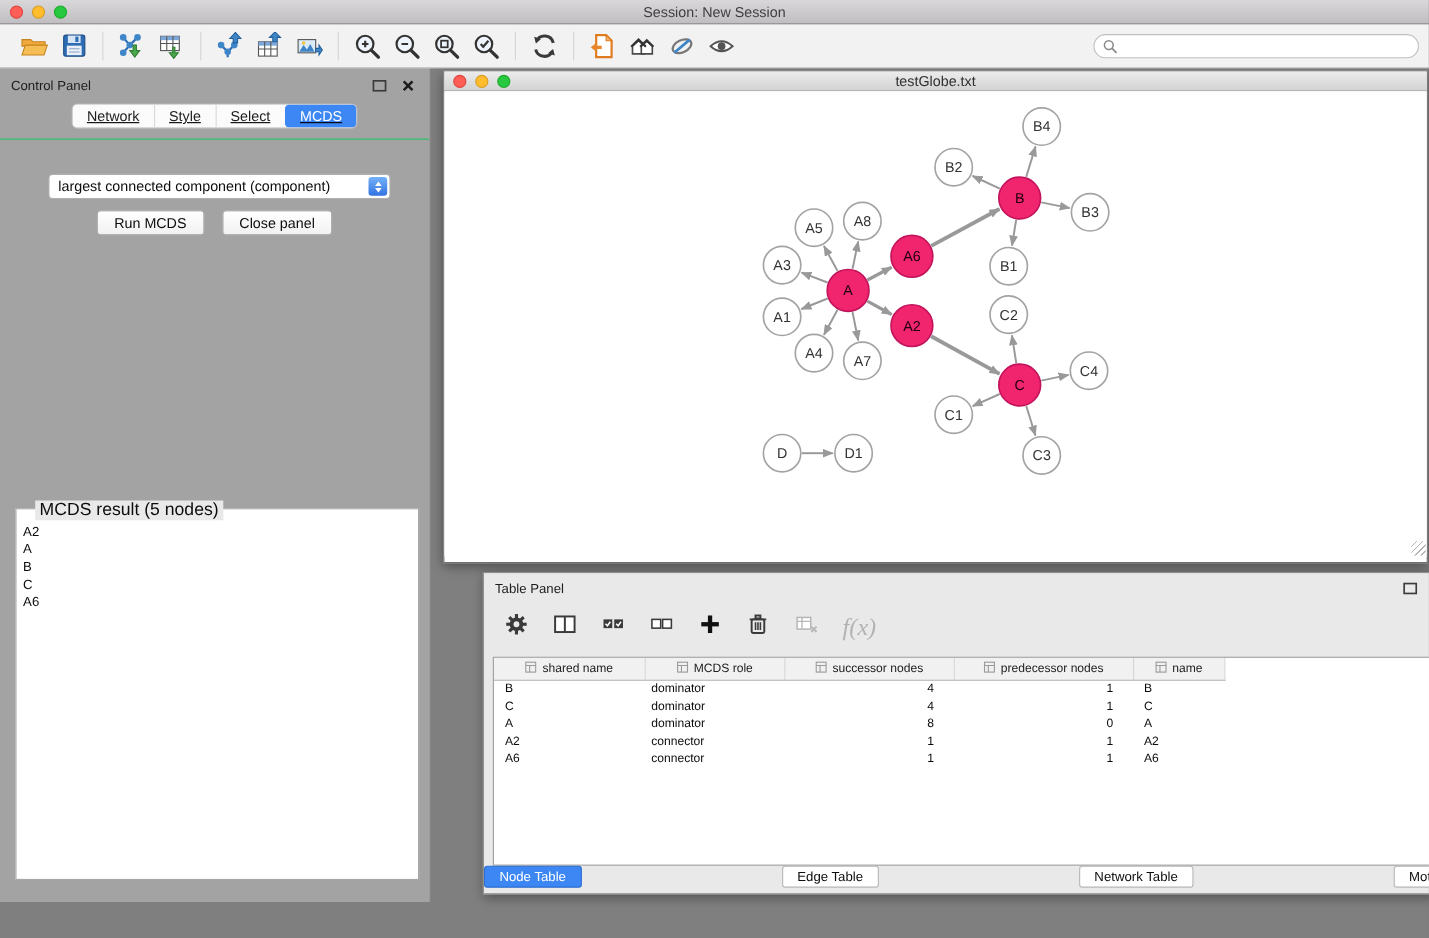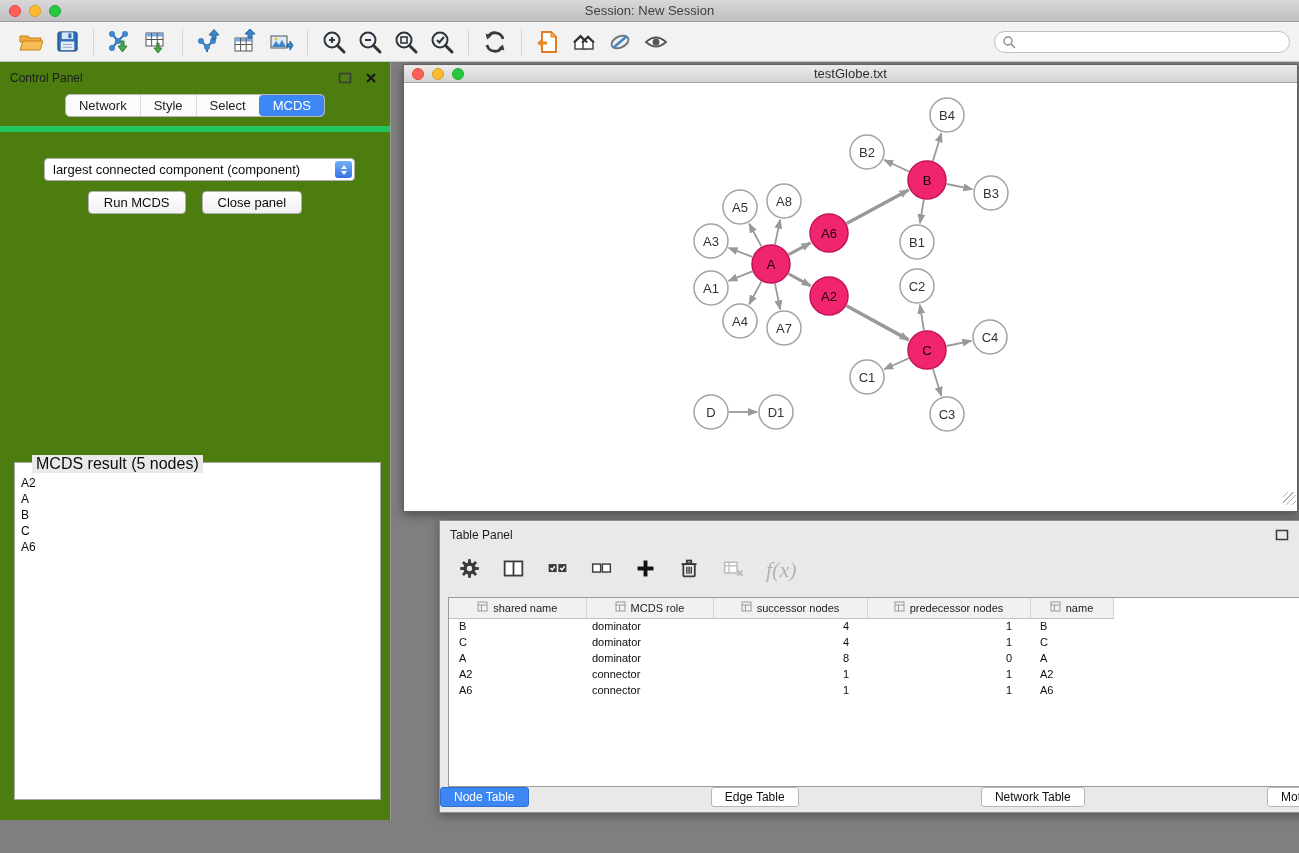--- a/index.html
+++ b/index.html
@@ -22,26 +22,26 @@
     border-bottom:1px solid #c6c6c6; display:flex; align-items:center; padding:0 9px 0 13px; z-index:29; }
   .tbtn { width:36px; height:32px; display:flex; align-items:center; justify-content:center; cursor:default; }
   .tsep { width:1px; height:26px; background:#d4d4d4; margin:0 8px; }
   .tspacer { flex:1; }
   .searchbox { width:296px; height:22px; border:1px solid #c0c0c0; border-radius:12px; background:#fff;
     display:flex; align-items:center; padding-left:7px; }
   .searchbox input { border:none; outline:none; flex:1; font-size:12px; background:transparent; font-family:inherit; }
 
   
   .control-panel { position:absolute; left:0; top:62px; width:391px; height:758px;
-    background:#4d7c0f; border-right:1px solid #9a9a9a; z-index:10; }
+    background:#a3a3a3; border-right:1px solid #9a9a9a; z-index:10; }
   .cp-header { height:32px; display:flex; align-items:center; padding:0 10px; }
   .cp-title { font-size:12px; color:#1d1d1d; }
   .hspacer { flex:1; }
   .winbtn { width:18px; height:16px; display:flex; align-items:center; justify-content:center; margin-left:8px; }
-  .cp-tabs-wrap { display:flex; justify-content:center; padding-bottom:9px; border-bottom:6px solid #22c55e; }
+  .cp-tabs-wrap { display:flex; justify-content:center; padding-bottom:9px; border-bottom:1px solid #22c55e;text-decoration:underline; }
   .cp-tabs { display:flex; border:1px solid #b6b6b6; border-radius:5px; background:#fbfbfb; overflow:hidden; }
   .cp-tab { padding:3px 13px; font-size:13px; color:#1d1d1d; border-left:1px solid #d9d9d9; cursor:default; }
   .cp-tab:first-child { border-left:none; }
   .cp-tab.selected { background:#3d87f5; color:#fff; border-radius:4px; border-left-color:#3d87f5; }
   .opt-label { text-align:center; margin-top:19px; font-size:13px; color:#0c0c0c; }
   .dropdown { position:absolute; left:44px; top:96px; width:311px; height:23px; background:#fff;
     border:1px solid #b0b0b0; border-radius:4px; display:flex; align-items:center;
     font-size:13px; color:#0c0c0c; padding-left:8px; }
   .dd-stepper { position:absolute; right:2px; top:2px; width:17px; height:17px; border-radius:3px;
     background:linear-gradient(#74b1f9,#3272e1); display:flex; flex-direction:column;

